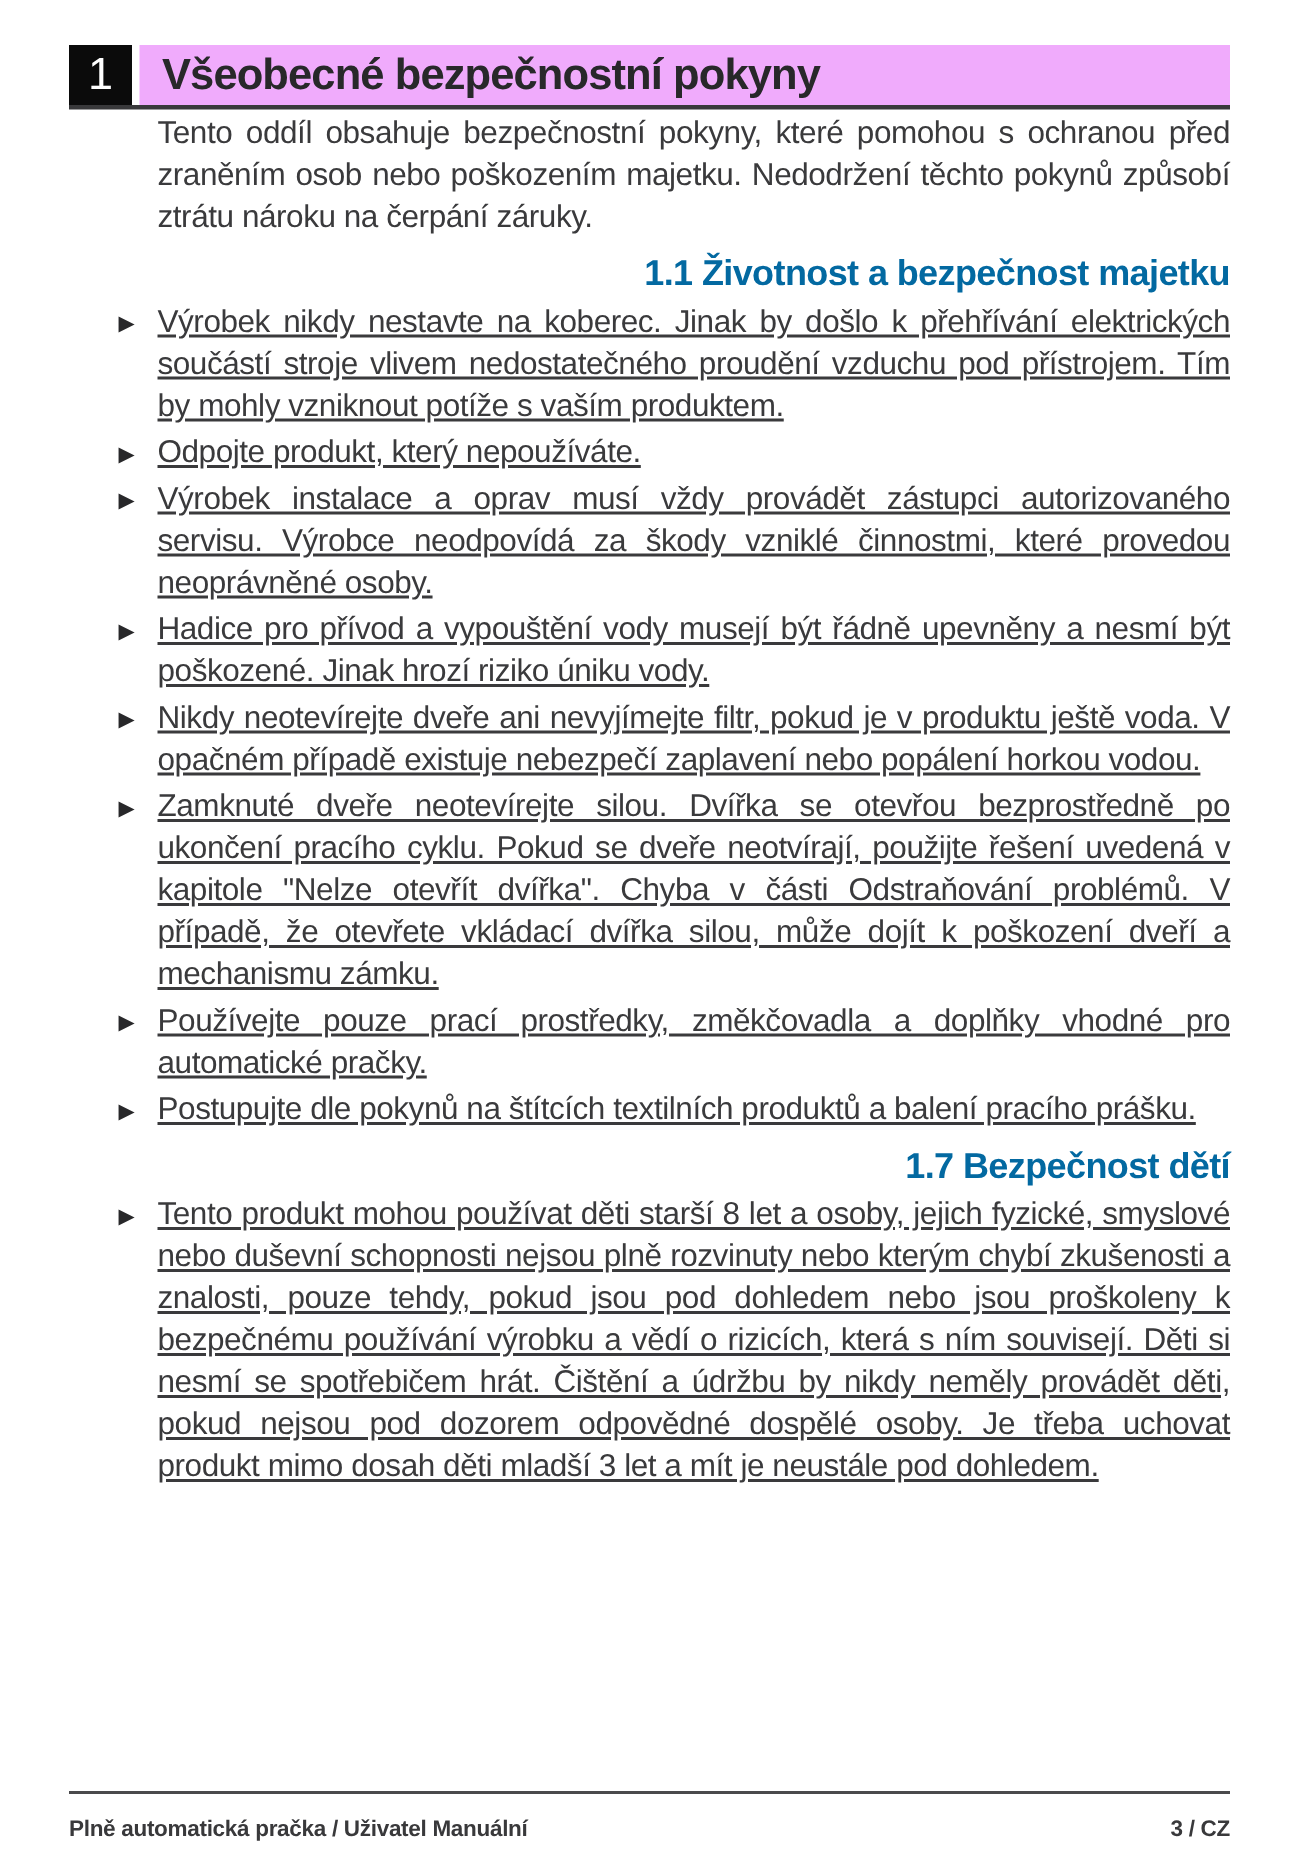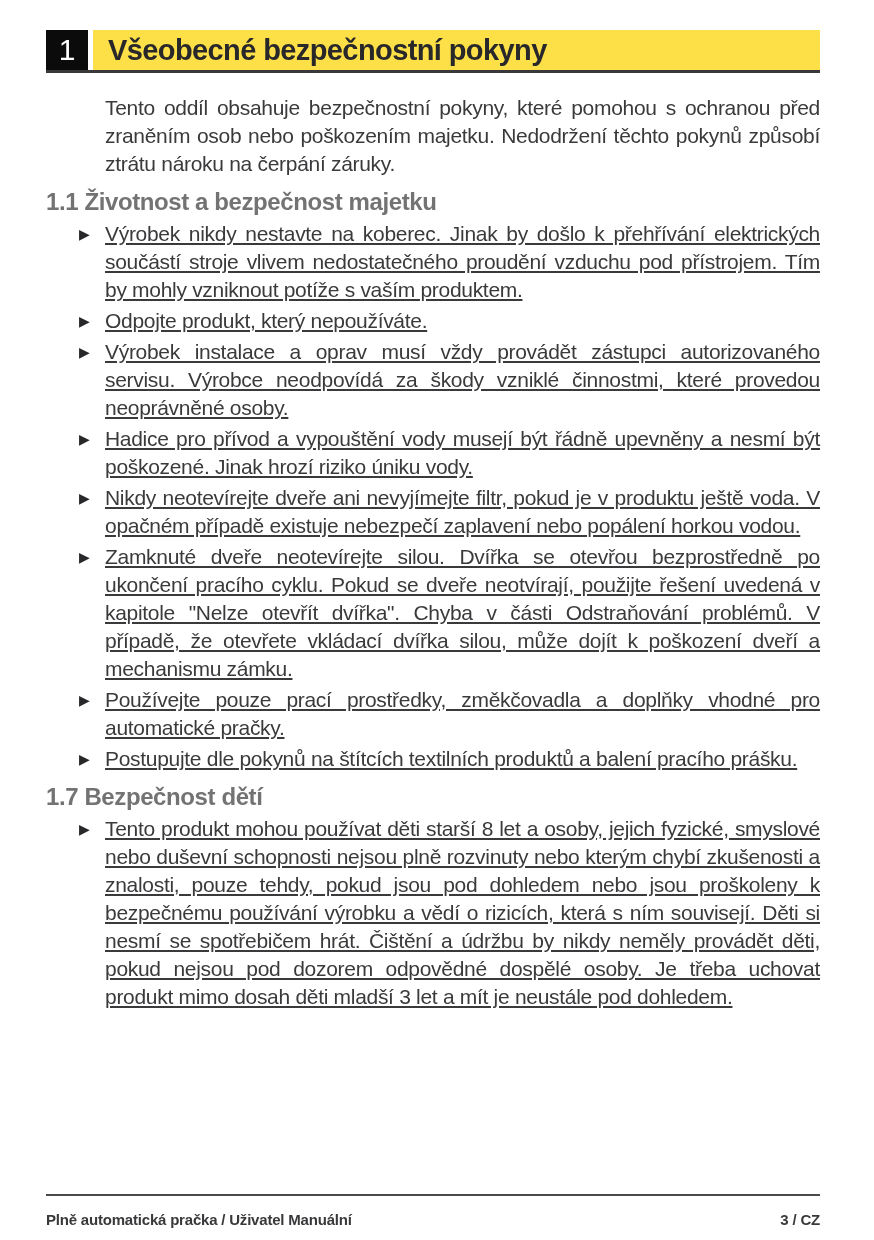--- a/index.html
+++ b/index.html
@@ -25,47 +25,48 @@
     background:#0b0b0b;
     color:#ffffff;
     font-size:30px;
     display:flex;
     align-items:center;
     justify-content:center;
     margin-right:5px;
   }
   .chapter-title-bar {
     flex:1;
-    background:#fde047;
+    background:#f0abfc;
     display:flex;
     align-items:center;
     padding-left:15px;
   }
   .chapter-title {
     font-size:29px;
     font-weight:700;
     color:#28282a;
     letter-spacing:-0.6px;
   }
 
   
   .intro {
-    margin:21px 0 0 59px;
+    margin:2px 0 0 59px;
     font-size:21px;
     line-height:28px;
     text-align:justify;
     letter-spacing:-0.3px;
   }
   .section-heading {
     font-size:24px;
     font-weight:700;
-    color:#737373;
+    color:#0369a1;
     letter-spacing:-0.4px;
     margin-top:9px;
     line-height:30px;
+    text-align:right;
   }
   .bullet-list { list-style:none; margin-top:3px; }
   .bullet-item { display:flex; margin-bottom:3px; }
   .bullet-icon {
     flex:0 0 59px;
     padding-left:33px;
     font-size:14px;
     line-height:28px;
     color:#28282a;
   }

